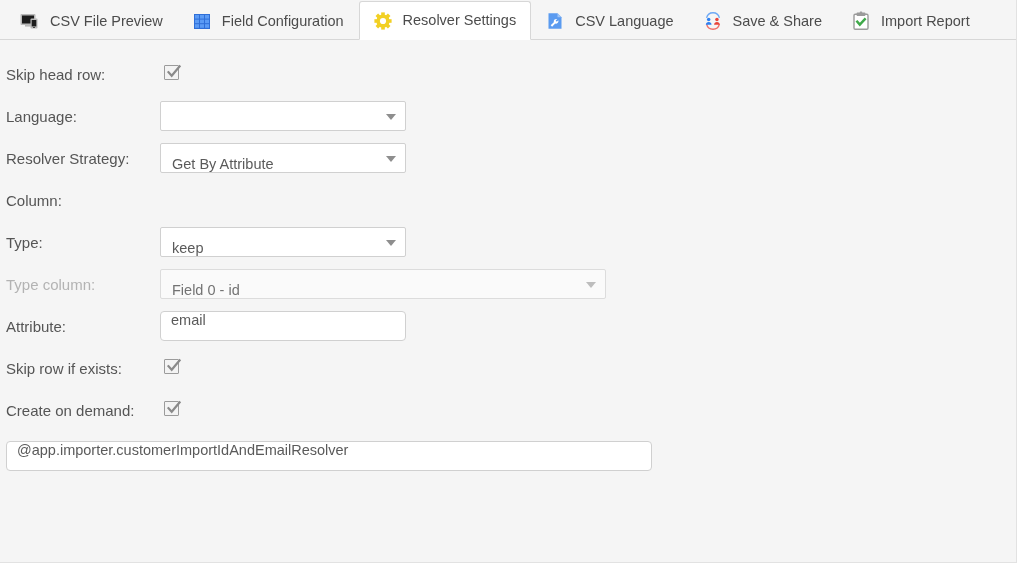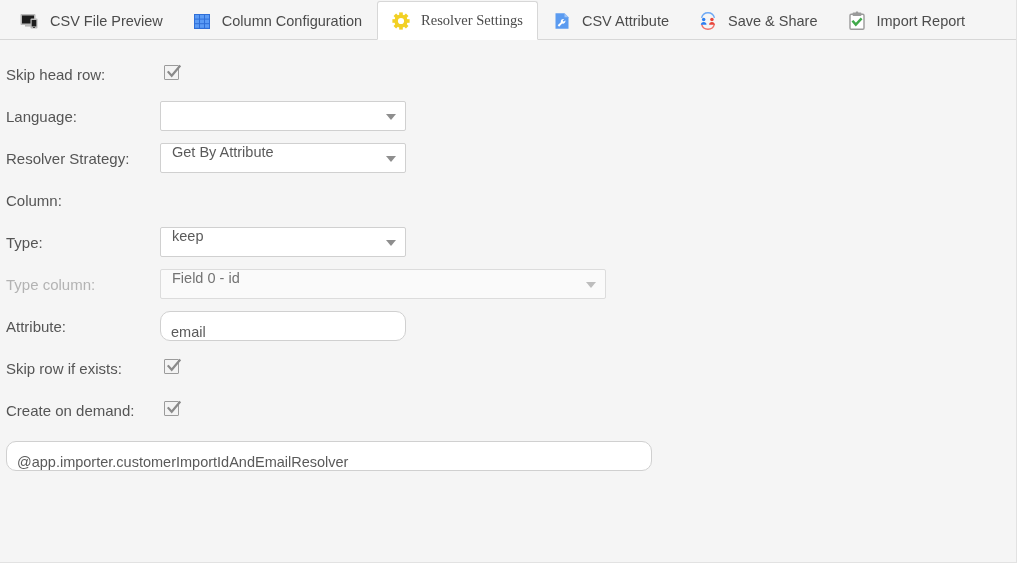--- a/index.html
+++ b/index.html
@@ -50,21 +50,20 @@
     position: relative;
     top: 1px;
     cursor: default;
   }
   .tab.active {
     background: #ffffff;
     border: 1px solid #d7d7d7;
     border-bottom: 1px solid #ffffff;
     border-top-left-radius: 3px;
     border-top-right-radius: 3px;
-    font-family: Liberation Serif, serif;
   }
   .tab-label { line-height: 1; }
   .tab-icon {
     width: 22px;
     height: 22px;
     display: inline-flex;
     align-items: center;
     justify-content: center;
     flex: 0 0 22px;
   }
@@ -93,21 +92,21 @@
   .control { flex: 1 1 auto; }
 
   
   .select {
     position: relative;
     height: 30px;
     background: #ffffff;
     border: 1px solid #d0d0d0;
     border-radius: 2px;
     display: flex;
-    align-items: flex-start;
+    align-items: flex-end;
     padding: 0 28px 0 11px;
     font-size: 14.5px;
     color: #5a5a5a;
     cursor: default;
   }
   .select.w-narrow { width: 246px; }
   .select.w-wide { width: 446px; }
   .select.disabled {
     background: #fafafa;
     border-color: #dcdcdc;
@@ -123,27 +122,27 @@
     border-right: 5.5px solid transparent;
     border-top: 6px solid #8e8e8e;
   }
   .select.disabled .caret { border-top-color: #bdbdbd; }
 
   
   .textinput {
     height: 30px;
     background: #ffffff;
     border: 1px solid #d0d0d0;
-    border-radius: 10px;
+    border-radius: 4px;
     font-size: 14.5px;
     color: #5a5a5a;
     padding: 0 10px;
     font-family: "Liberation Sans", sans-serif;
     display: flex;
-    align-items: flex-end;
+    align-items: flex-start;
   }
   .textinput.w-narrow { width: 246px; }
   .textinput.w-xwide  { width: 646px; }
 
   
   .checkbox {
     width: 15px;
     height: 15px;
     border: 1px solid #9b9b9b;
     background: #f3f3f3;
@@ -187,21 +186,21 @@
           <rect x="9" y="5" width="4" height="3.6" fill="#5b9bf5"></rect>
           <rect x="14" y="5" width="4" height="3.6" fill="#5b9bf5"></rect>
           <rect x="4" y="9.6" width="4" height="3.6" fill="#5b9bf5"></rect>
           <rect x="9" y="9.6" width="4" height="3.6" fill="#5b9bf5"></rect>
           <rect x="14" y="9.6" width="4" height="3.6" fill="#5b9bf5"></rect>
           <rect x="4" y="14.2" width="4" height="3.6" fill="#5b9bf5"></rect>
           <rect x="9" y="14.2" width="4" height="3.6" fill="#5b9bf5"></rect>
           <rect x="14" y="14.2" width="4" height="3.6" fill="#5b9bf5"></rect>
         </svg>
       </span>
-      <span class="tab-label">Column Configuration</span>
+      <span class="tab-label">Field Configuration</span>
     </div>
 
     <div class="tab active">
       <span class="tab-icon">
         <svg width="22" height="22" viewBox="0 0 22 22">
           <g fill="#f2d024">
             <rect x="9.2" y="2.4" width="3.6" height="3.6"></rect>
             <rect x="9.2" y="16" width="3.6" height="3.6"></rect>
             <rect x="2.4" y="9.2" width="3.6" height="3.6"></rect>
             <rect x="16" y="9.2" width="3.6" height="3.6"></rect>
@@ -218,21 +217,21 @@
     </div>
 
     <div class="tab">
       <span class="tab-icon">
         <svg width="22" height="22" viewBox="0 0 22 22">
           <path d="M4.5 3.2 h9 L17.5 7.2 v11.6 h-13 z" fill="#5b9bf0"></path>
           <path d="M13.5 3.2 L17.5 7.2 h-4 z" fill="#9dc4f7"></path>
           <path d="M13.2 9.1a2.6 2.6 0 0 0-3.4 3.1l-3.1 3.1 1.4 1.4 3.1-3.1a2.6 2.6 0 0 0 3.1-3.4l-1.5 1.5-1.1-1.1z" fill="#ffffff"></path>
         </svg>
       </span>
-      <span class="tab-label">CSV Attribute</span>
+      <span class="tab-label">CSV Language</span>
     </div>
 
     <div class="tab">
       <span class="tab-icon">
         <svg width="24" height="22" viewBox="0 0 24 22">
           <path d="M5 7.5 a7.2 7.2 0 0 1 14 0" fill="none" stroke="#6ca8f5" stroke-width="1.5"></path>
           <path d="M5 14.5 a7.2 7.2 0 0 0 14 0" fill="none" stroke="#ef6f68" stroke-width="1.5"></path>
           <circle cx="7.3" cy="9.4" r="1.9" fill="#2d7ff0"></circle>
           <path d="M4.2 15 c0-1.9 1.4-3 3.1-3 s3.1 1.1 3.1 3 z" fill="#2d7ff0"></path>
           <circle cx="16.3" cy="9.4" r="1.9" fill="#e8443a"></circle>

